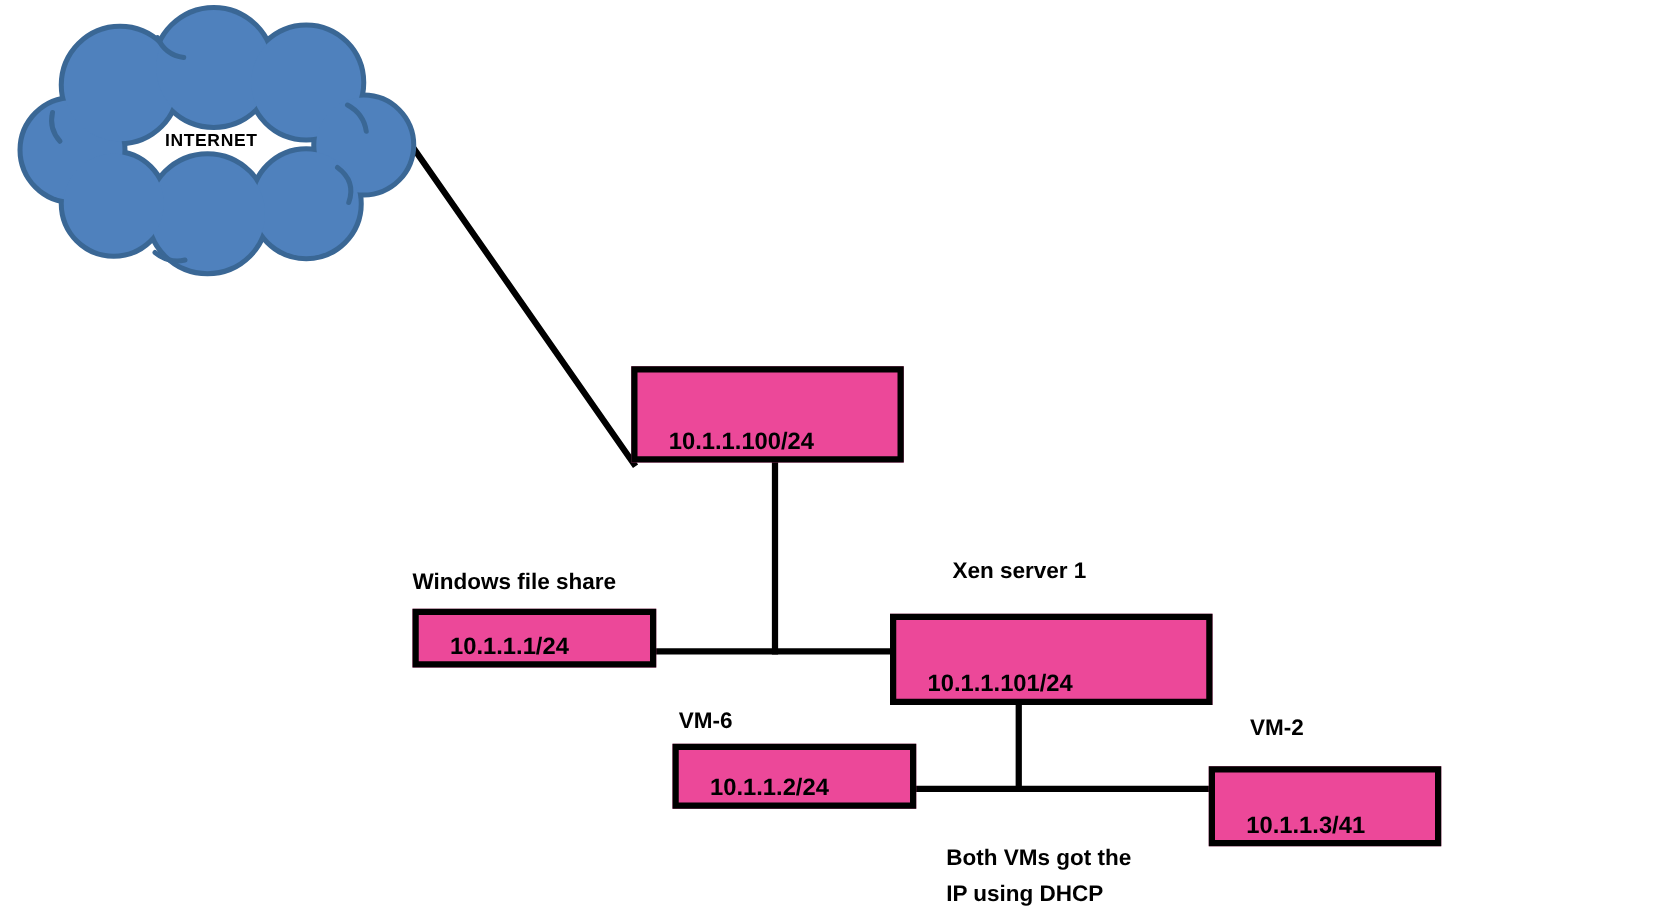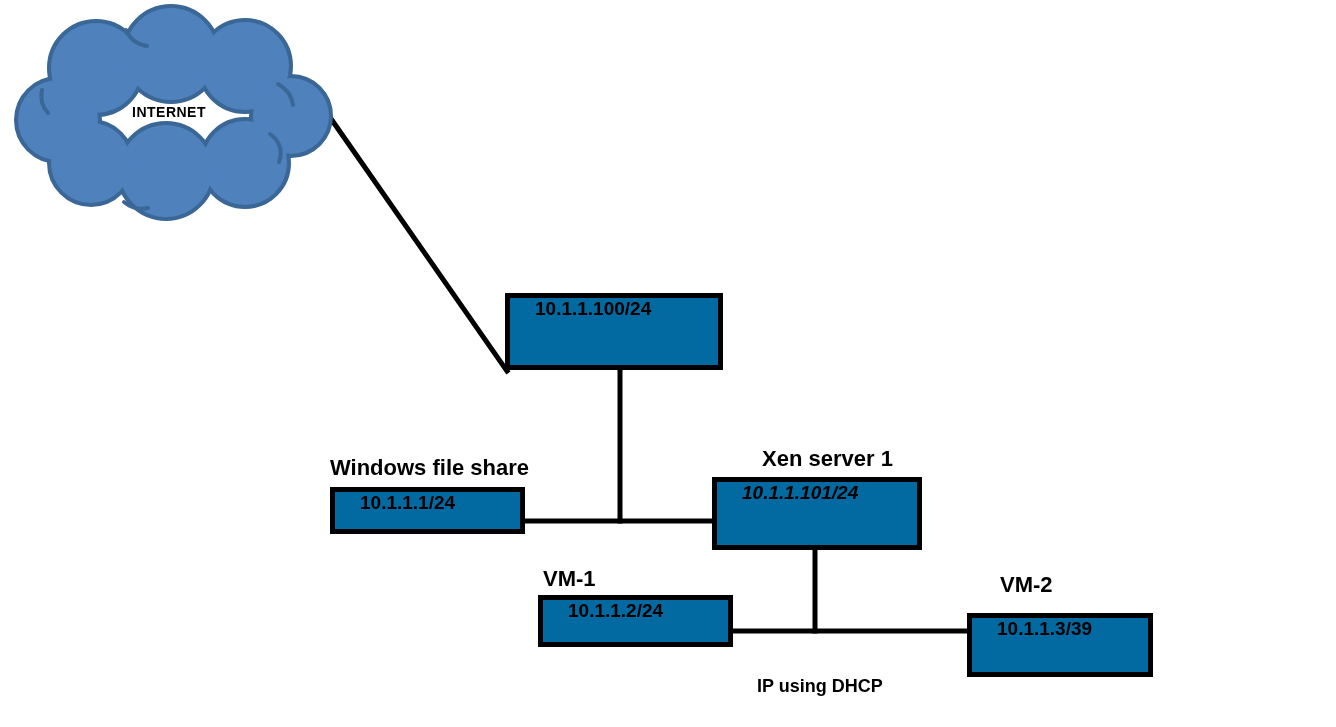--- a/index.html
+++ b/index.html
@@ -47,31 +47,31 @@
     text-align: center;
     font-size: 14px;
     font-weight: 700;
     letter-spacing: 0.5px;
     color: #000000;
   }
   .node-box {
     position: absolute;
     box-sizing: border-box;
     border: 5px solid #000000;
-    background: #0369a1;
+    background: #ec4899;
     display: flex;
-    align-items: flex-start;
+    align-items: flex-end;
     padding-left: 25px;
     font-size: 19px;
     font-weight: 700;
     color: #000000;
   }
   .node-label {
     position: absolute;
-    font-size: 22px;
+    font-size: 18px;
     font-weight: 700;
     color: #000000;
     white-space: nowrap;
   }
   .note {
     position: absolute;
     left: 757px;
     top: 672px;
     font-size: 18px;
     font-weight: 700;
@@ -133,31 +133,32 @@
   <div class="node-box" style="left:505px; top:293px; width:218px; height:77px;">
     <span>10.1.1.100/24</span>
   </div>
 
   <div class="node-label" style="left:330px; top:455px;">Windows file share</div>
   <div class="node-box" style="left:330px; top:487px; width:195px; height:47px;">
     <span>10.1.1.1/24</span>
   </div>
 
   <div class="node-label" style="left:762px; top:446px;">Xen server 1</div>
-  <div class="node-box" style="left:712px; top:477px; width:210px; height:73px;font-style:italic;">
+  <div class="node-box" style="left:712px; top:491px; width:258px; height:73px;">
     <span>10.1.1.101/24</span>
   </div>
 
-  <div class="node-label" style="left:543px; top:566px;">VM-1</div>
+  <div class="node-label" style="left:543px; top:566px;">VM-6</div>
   <div class="node-box" style="left:538px; top:595px; width:195px; height:52px;">
     <span>10.1.1.2/24</span>
   </div>
 
   <div class="node-label" style="left:1000px; top:556px;margin-top:16px;">VM-2</div>
   <div class="node-box" style="left:967px; top:613px; width:186px; height:64px;">
-    <span>10.1.1.3/39</span>
+    <span>10.1.1.3/41</span>
   </div>
 
   <div class="note">
+    <div>Both VMs got the</div>
     <div>IP using DHCP</div>
   </div>
 
 </div>
 
 </body></html>

